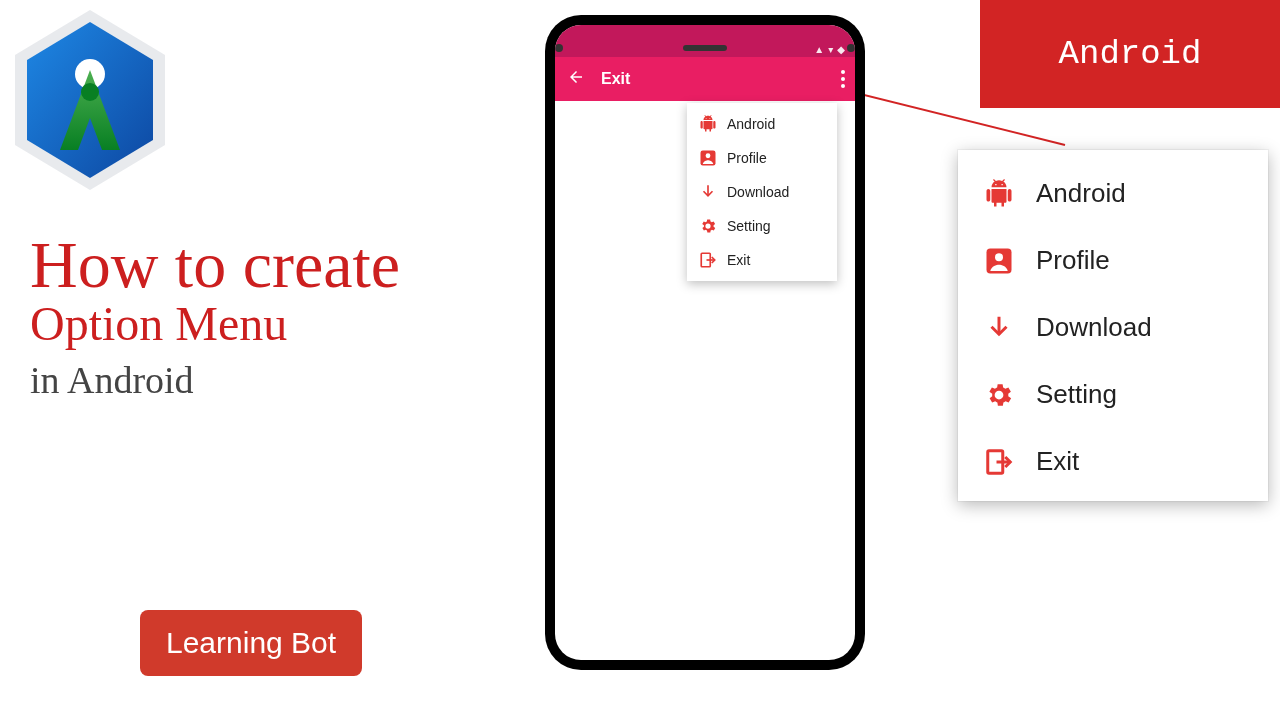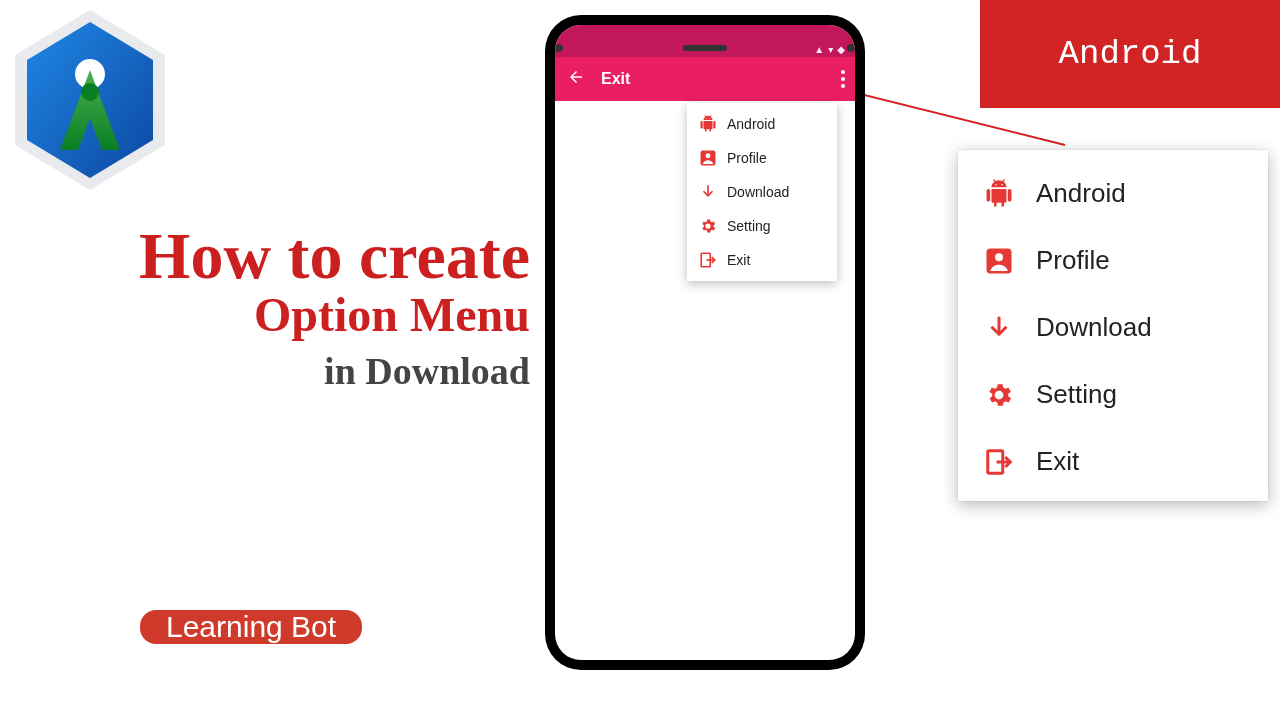--- a/index.html
+++ b/index.html
@@ -17,42 +17,41 @@
     position: absolute;
     top: 0px;
     left: -10px;
     width: 200px;
     height: 200px;
   }
 
   
   .title-block {
     position: absolute;
-    top: 221px;
+    top: 230px;
     left: 30px;
     width: 500px;
-    text-align: right;
+    text-align: left;
     font-family: Georgia, 'Times New Roman', serif;
     color: #cc1f1f;
-    font-weight: bold;
   }
   .title-line1 { font-size: 66px; line-height: 1.05; }
   .title-line2 { font-size: 48px; line-height: 1.05; }
   .title-sub   { font-size: 38px; color: #444; margin-top: 8px; }
 
   
   .chip {
     position: absolute;
     left: 140px;
     top: 610px;
     background: #d03a2b;
     color: #fff;
     font-size: 30px;
-    padding: 0 26px;
-    border-radius: 16px;
+    padding: 16px 26px;
+    border-radius: 8px;
     font-family: Arial, sans-serif;
   }
 
   
   .banner {
     position: absolute;
     top: 0;
     right: 0;
     width: 300px;
     height: 108px;
@@ -207,21 +206,21 @@
     <polygon points="100,22 163,60 163,140 100,178 37,140 37,60" fill="url(#g1)"></polygon>
     <circle cx="100" cy="74" r="15" fill="#fff"></circle>
     <path d="M100 70 L70 150 L88 150 L100 118 L112 150 L130 150 Z" fill="url(#g2)"></path>
     <circle cx="100" cy="92" r="9" fill="#087f23"></circle>
   </svg>
 </div>
 
 <div class="title-block">
   <div class="title-line1">How to create</div>
   <div class="title-line2">Option Menu</div>
-  <div class="title-sub">in Download</div>
+  <div class="title-sub">in Android</div>
 </div>
 
 <div class="chip">Learning Bot</div>
 
 <div class="banner">
   <span>Android</span>
 </div>
 
 <svg class="connector" viewBox="0 0 230 80">
   <line x1="0" y1="4" x2="225" y2="60"></line>

